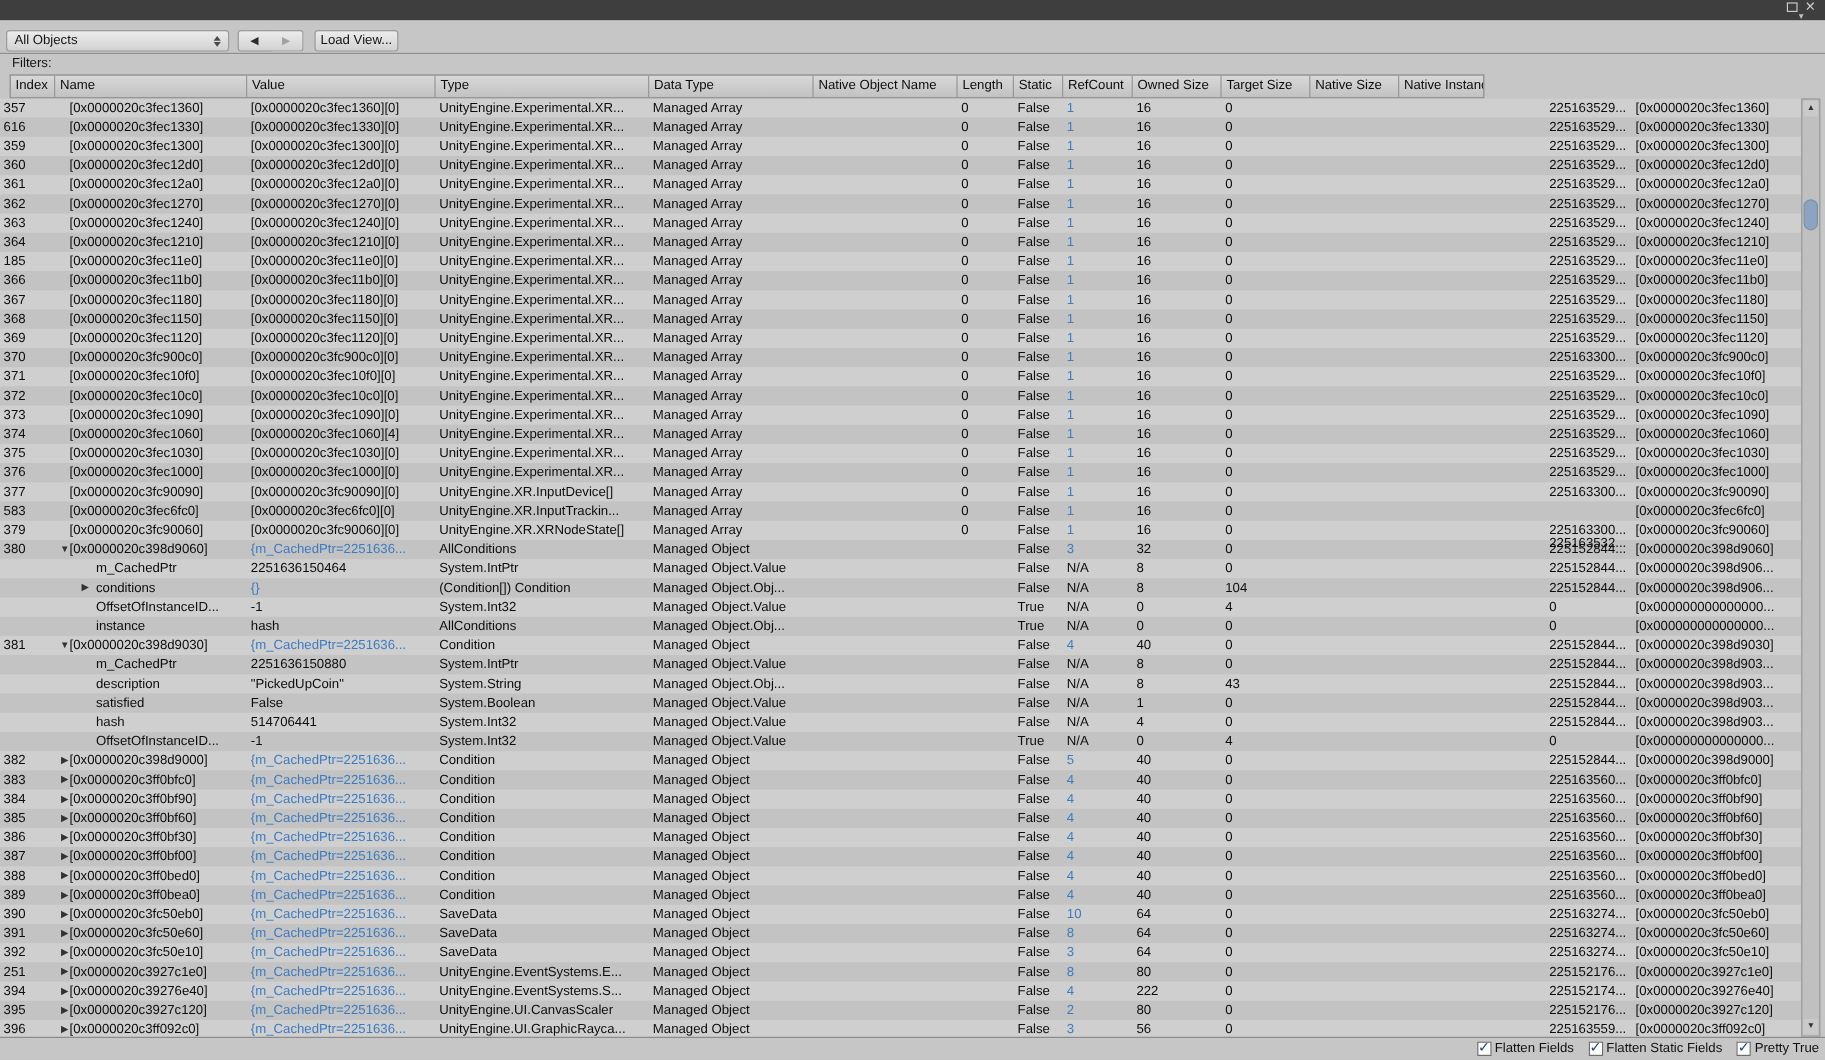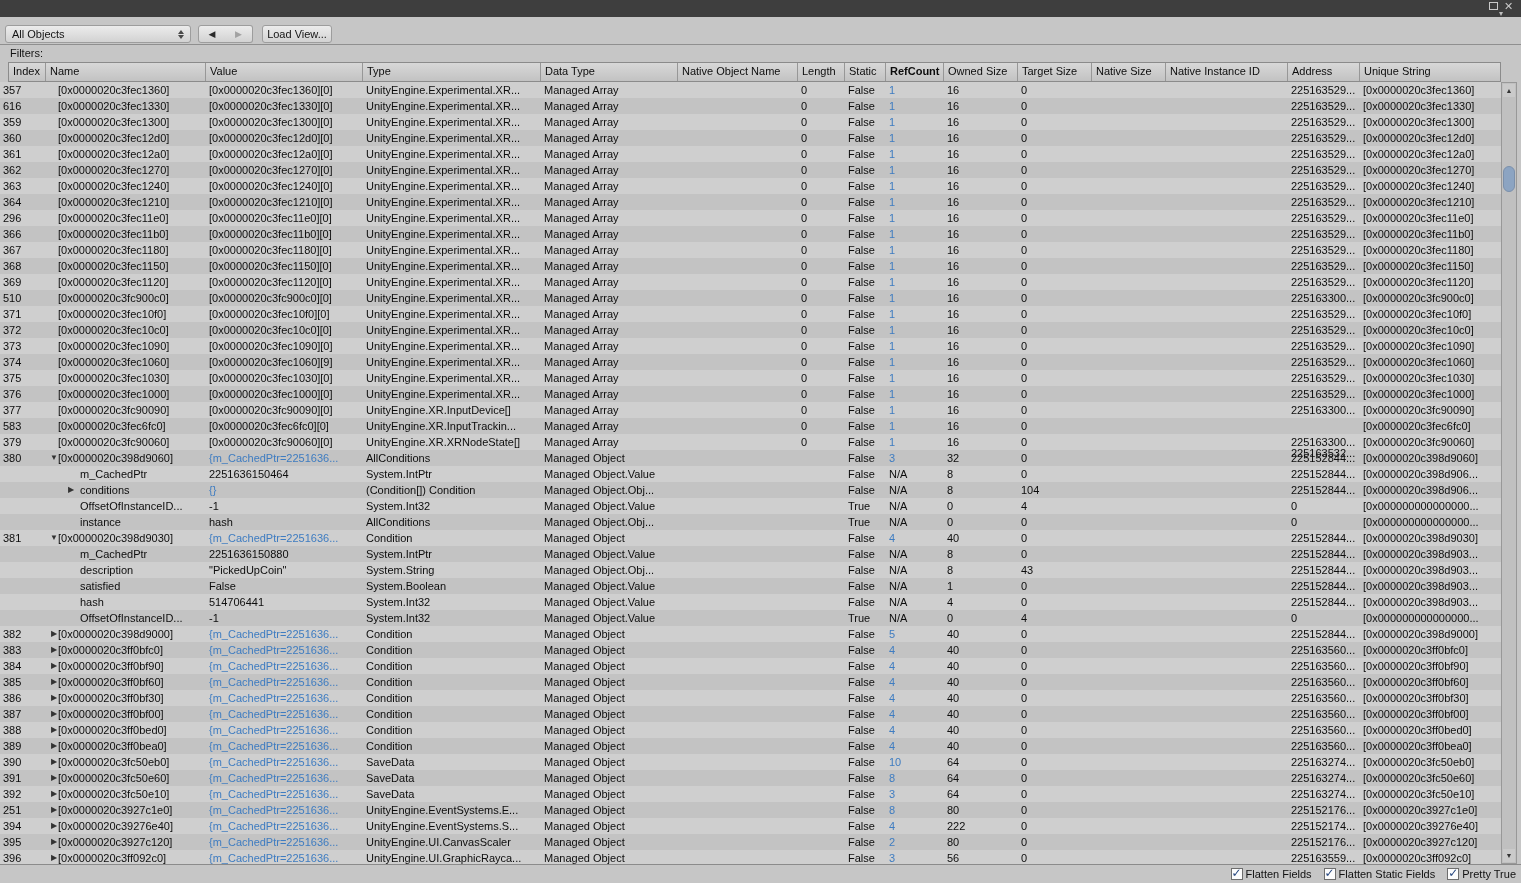--- a/index.html
+++ b/index.html
@@ -28,21 +28,21 @@
   .dd-arrows .dn{border-top:4px solid #4a4a4a}
   .btn-back{left:198px;width:28px;border-radius:3px 0 0 3px;justify-content:center}
   .btn-fwd{left:225px;width:28px;border-radius:0 3px 3px 0;justify-content:center;border-left:none}
   .btn-load{left:262px;width:70px;border-radius:3px;justify-content:center}
   .arrow-glyph{font-size:9px;line-height:9px}
   .enabled-arrow{color:#2a2a2a}
   .disabled-arrow{color:#a2a2a2}
   
   .filtersrow{position:absolute;left:0;top:45px;width:100%;height:17px;line-height:17px;padding-left:10px;box-sizing:border-box;color:#141414}
   
-  .theader{position:absolute;left:8px;top:62px;width:1493px;height:20px;display:flex;
+  .theader{position:absolute;left:8px;top:62px;width:1229px;height:20px;display:flex;
     background:linear-gradient(#d8d8d8,#c2c2c2);border:1px solid #8b8b8b;box-sizing:border-box;overflow:hidden}
   .hcell{flex:none;box-sizing:border-box;height:100%;line-height:17px;padding-left:4px;
     border-right:1px solid #979797;overflow:hidden;white-space:nowrap;color:#0d0d0d}
   
   .tbody{position:absolute;left:0;top:82px;width:1501px;height:782px;overflow:hidden}
   .trow{display:flex;height:16px;line-height:16px;white-space:nowrap}
   .trow.a{background:#cfcfcf}
   .trow.b{background:#c3c3c3}
   .cell{flex:none;box-sizing:border-box;height:16px;overflow:hidden;padding:0 3px 0 4px;color:#0d0d0d}
   .c-idx{padding-left:3px}
@@ -97,21 +97,21 @@
 
 <div class="theader" id="thead">
     <span class="hcell" style="width: 37px;">Index</span>
     <span class="hcell" style="width: 160px;">Name</span>
     <span class="hcell" style="width: 157px;">Value</span>
     <span class="hcell" style="width: 178px;">Type</span>
     <span class="hcell" style="width: 137px;">Data Type</span>
     <span class="hcell" style="width: 120px;">Native Object Name</span>
     <span class="hcell" style="width: 47px;">Length</span>
     <span class="hcell" style="width: 41px;">Static</span>
-    <span class="hcell" style="width: 58px; font-weight: bold;">RefCount</span>
+    <span class="hcell" style="width: 58px;">RefCount</span>
     <span class="hcell" style="width: 74px;">Owned Size</span>
     <span class="hcell" style="width: 74px;">Target Size</span>
     <span class="hcell" style="width: 74px;">Native Size</span>
     <span class="hcell" style="width: 122px;">Native Instance ID</span>
     <span class="hcell" style="width: 72px;">Address</span>
     <span class="hcell" style="width: 142px;">Unique String</span>
   </div>
 
 <div class="tbody" id="tbody">
     <div class="trow a">
@@ -260,21 +260,21 @@
       <span class="cell c-stat" style="width: 41px;">False</span>
       <span class="cell c-ref lnk" style="width: 58px;">1</span>
       <span class="cell c-owned" style="width: 74px;">16</span>
       <span class="cell c-targ" style="width: 74px;">0</span>
       <span class="cell c-nsize" style="width: 74px;"></span>
       <span class="cell c-nid" style="width: 122px;"></span>
       <span class="cell c-addr" style="width: 72px;">225163529...</span>
       <span class="cell c-uniq" style="width: 142px;">[0x0000020c3fec1210]</span>
     </div>
     <div class="trow a">
-      <span class="cell c-idx" style="width: 45px;">296</span>
+      <span class="cell c-idx" style="width: 45px;">185</span>
       <span class="cell c-name namecell" style="width: 160px;">
         <span class="ntext" style="padding-left: 13px;">[0x0000020c3fec11e0]</span>
       </span>
       <span class="cell c-val" style="width: 157px;">[0x0000020c3fec11e0][0]</span>
       <span class="cell c-type" style="width: 178px;">UnityEngine.Experimental.XR...</span>
       <span class="cell c-dtype" style="width: 137px;">Managed Array</span>
       <span class="cell c-nat" style="width: 120px;"></span>
       <span class="cell c-len" style="width: 47px;">0</span>
       <span class="cell c-stat" style="width: 41px;">False</span>
       <span class="cell c-ref lnk" style="width: 58px;">1</span>
@@ -355,21 +355,21 @@
       <span class="cell c-stat" style="width: 41px;">False</span>
       <span class="cell c-ref lnk" style="width: 58px;">1</span>
       <span class="cell c-owned" style="width: 74px;">16</span>
       <span class="cell c-targ" style="width: 74px;">0</span>
       <span class="cell c-nsize" style="width: 74px;"></span>
       <span class="cell c-nid" style="width: 122px;"></span>
       <span class="cell c-addr" style="width: 72px;">225163529...</span>
       <span class="cell c-uniq" style="width: 142px;">[0x0000020c3fec1120]</span>
     </div>
     <div class="trow b">
-      <span class="cell c-idx" style="width: 45px;">510</span>
+      <span class="cell c-idx" style="width: 45px;">370</span>
       <span class="cell c-name namecell" style="width: 160px;">
         <span class="ntext" style="padding-left: 13px;">[0x0000020c3fc900c0]</span>
       </span>
       <span class="cell c-val" style="width: 157px;">[0x0000020c3fc900c0][0]</span>
       <span class="cell c-type" style="width: 178px;">UnityEngine.Experimental.XR...</span>
       <span class="cell c-dtype" style="width: 137px;">Managed Array</span>
       <span class="cell c-nat" style="width: 120px;"></span>
       <span class="cell c-len" style="width: 47px;">0</span>
       <span class="cell c-stat" style="width: 41px;">False</span>
       <span class="cell c-ref lnk" style="width: 58px;">1</span>
@@ -435,21 +435,21 @@
       <span class="cell c-nsize" style="width: 74px;"></span>
       <span class="cell c-nid" style="width: 122px;"></span>
       <span class="cell c-addr" style="width: 72px;">225163529...</span>
       <span class="cell c-uniq" style="width: 142px;">[0x0000020c3fec1090]</span>
     </div>
     <div class="trow b">
       <span class="cell c-idx" style="width: 45px;">374</span>
       <span class="cell c-name namecell" style="width: 160px;">
         <span class="ntext" style="padding-left: 13px;">[0x0000020c3fec1060]</span>
       </span>
-      <span class="cell c-val" style="width: 157px;">[0x0000020c3fec1060][9]</span>
+      <span class="cell c-val" style="width: 157px;">[0x0000020c3fec1060][4]</span>
       <span class="cell c-type" style="width: 178px;">UnityEngine.Experimental.XR...</span>
       <span class="cell c-dtype" style="width: 137px;">Managed Array</span>
       <span class="cell c-nat" style="width: 120px;"></span>
       <span class="cell c-len" style="width: 47px;">0</span>
       <span class="cell c-stat" style="width: 41px;">False</span>
       <span class="cell c-ref lnk" style="width: 58px;">1</span>
       <span class="cell c-owned" style="width: 74px;">16</span>
       <span class="cell c-targ" style="width: 74px;">0</span>
       <span class="cell c-nsize" style="width: 74px;"></span>
       <span class="cell c-nid" style="width: 122px;"></span>

